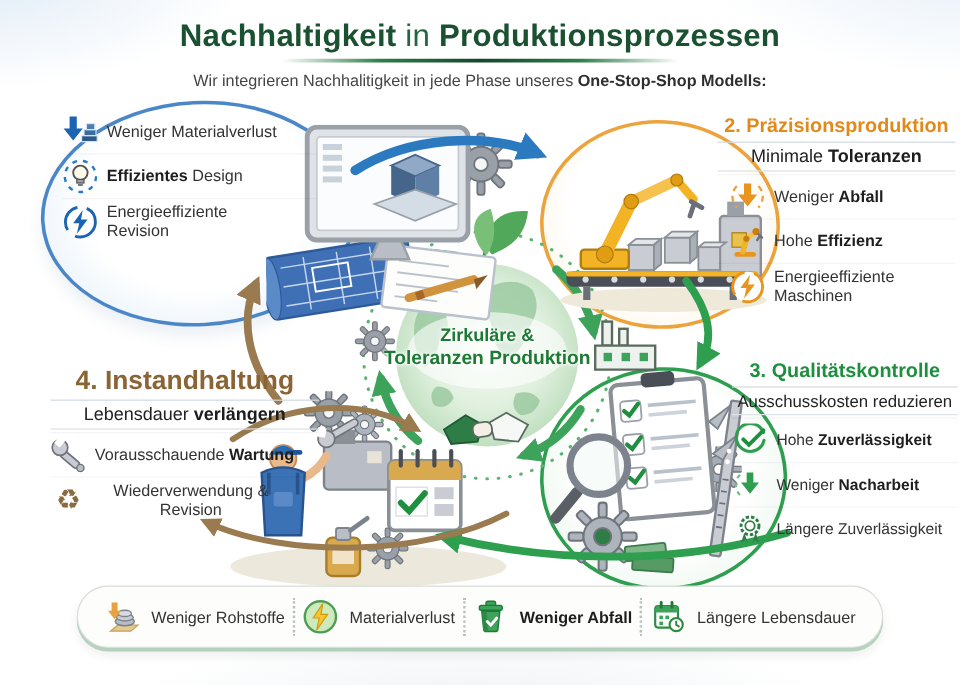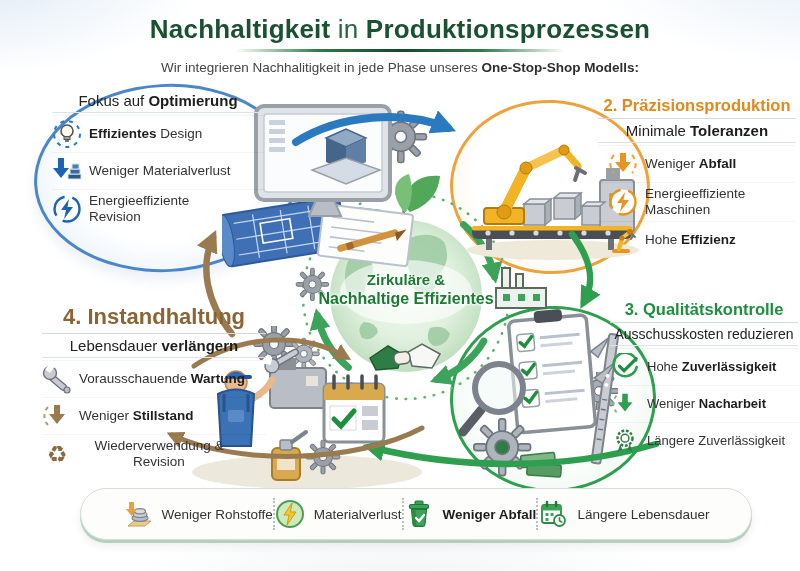--- a/index.html
+++ b/index.html
@@ -54,24 +54,24 @@
   #sec4{left:42px;top:304px;width:224px;}
   #sec4 .shead{font-size:22px;color:#8a6435;}
   .illus{position:absolute;z-index:3;}
   #arrows{position:absolute;left:0;top:0;z-index:4;pointer-events:none;}
   #centerart{position:absolute;left:290px;top:172px;z-index:2;}
   .centertext{position:absolute;left:300px;top:271px;width:212px;z-index:3;text-align:center;
       color:#1d7a33;font-weight:700;text-shadow:0 0 6px #fff,0 0 3px #fff,0 1px 2px #fff;}
   .centertext .l1{font-size:15px;}
   .centertext .l2{font-size:16px;margin-top:2px;}
   
-  #footerbar{position:absolute;left:80px;top:488px;width:672px;height:52px;z-index:6;
+  #footerbar{position:absolute;left:64px;top:488px;width:672px;height:52px;z-index:6;
      background:#fdfdfb;border:1.5px solid #d7ddd7;border-radius:26px;
      box-shadow:0 3px 0 rgba(118,178,138,.5), 0 6px 10px rgba(0,0,0,.07);
-     display:flex;align-items:center;justify-content:center;padding:0 22px;box-sizing:border-box;}
+     display:flex;align-items:center;justify-content:space-between;padding:0 22px;box-sizing:border-box;}
   .fitem{display:flex;align-items:center;gap:9px;}
   .fico{flex:none;width:30px;height:30px;display:flex;align-items:center;justify-content:center;}
   .ftxt{font-size:13.5px;color:#333;white-space:nowrap;}
   .ftxt b{color:#1e1e1e;}
   .fsep{width:0;height:32px;border-left:2px dotted #b8c3b8;}
   .glyph-recycle{font-size:23px;line-height:1;color:#8a6a3f;font-family:"DejaVu Sans",sans-serif;}
 </style>
 </head>
 <body>
 
@@ -142,21 +142,21 @@
           <rect x="10.4" y="-1.5" width="3.2" height="6" rx="1.2" transform="rotate(225 12 12)"></rect>
           <rect x="10.4" y="-1.5" width="3.2" height="6" rx="1.2" transform="rotate(270 12 12)"></rect>
           <rect x="10.4" y="-1.5" width="3.2" height="6" rx="1.2" transform="rotate(315 12 12)"></rect>
         <circle cx="12" cy="12" r="7.6"></circle>
           <circle cx="12" cy="12" r="3" fill="#f4f6f8"></circle>
       </g>
     </g>
   </svg>
   <div class="centertext">
     <div class="l1">Zirkuläre &amp;</div>
-    <div class="l2">Nachhaltige Effizientes</div>
+    <div class="l2">Toleranzen Produktion</div>
   </div>
   <svg class="illus" style="left:580px;top:372px" width="38" height="38" viewBox="0 0 26 26">
     <g fill="#a8aeb6" stroke="#70757d" stroke-width="0.8" transform="translate(1,1)">
       <rect x="10.4" y="-1.5" width="3.2" height="6" rx="1.2"></rect>
         <rect x="10.4" y="-1.5" width="3.2" height="6" rx="1.2" transform="rotate(45 12 12)"></rect>
         <rect x="10.4" y="-1.5" width="3.2" height="6" rx="1.2" transform="rotate(90 12 12)"></rect>
         <rect x="10.4" y="-1.5" width="3.2" height="6" rx="1.2" transform="rotate(135 12 12)"></rect>
         <rect x="10.4" y="-1.5" width="3.2" height="6" rx="1.2" transform="rotate(180 12 12)"></rect>
         <rect x="10.4" y="-1.5" width="3.2" height="6" rx="1.2" transform="rotate(225 12 12)"></rect>
         <rect x="10.4" y="-1.5" width="3.2" height="6" rx="1.2" transform="rotate(270 12 12)"></rect>
@@ -426,90 +426,89 @@
     </defs>
     <path d="M296,142 C340,114 405,110 448,128" fill="none" stroke="#2b7ac0" stroke-width="8" stroke-linecap="round" marker-end="url(#mb)"></path>
     <path d="M572,234 C590,258 596,280 584,302" fill="none" stroke="#2e9e4f" stroke-width="6.5" stroke-linecap="round" marker-end="url(#mg)"></path>
     <path d="M656,444 C566,470 462,470 370,447" fill="none" stroke="#2e9e4f" stroke-width="6.5" stroke-linecap="round" marker-end="url(#mg)"></path>
     <path d="M232,334 C206,302 200,266 213,237" fill="none" stroke="#9a7b4f" stroke-width="6.5" stroke-linecap="round" marker-end="url(#mn)"></path>
     <path d="M194,366 C242,334 304,332 346,357" fill="none" stroke="#9a7b4f" stroke-width="5" stroke-linecap="round" marker-end="url(#mn)"></path>
     <path d="M422,428 C356,463 238,466 172,435" fill="none" stroke="#9a7b4f" stroke-width="5" stroke-linecap="round" marker-end="url(#mn)"></path>
   </svg>
 
   <div class="sec" id="sec1">
-    <div class="ssub"><span>Fokus auf </span><b>Optimierung</b></div>
-    <div class="row">
-      <span class="ric">
-        <svg width="30" height="30" viewBox="0 0 30 30">
-            <circle cx="15" cy="15" r="13" fill="none" stroke="#2b7ac0" stroke-width="2" stroke-dasharray="4 5"></circle>
-            <circle cx="15" cy="12" r="6" fill="#fffbe8" stroke="#555" stroke-width="1.6"></circle>
-            <rect x="12" y="17.5" width="6" height="3" fill="#9aa0a8" stroke="#555" stroke-width="1"></rect>
-            <rect x="13" y="21" width="4" height="2" fill="#777"></rect>
-          </svg>
-      </span>
-      <span class="rtx"><span></span><b>Effizientes</b><span> Design</span></span>
-    </div>
     <div class="row">
       <span class="ric">
         <svg width="30" height="30" viewBox="0 0 30 30">
             <polygon points="6,2 12,2 12,12 17,12 9,22 1,12 6,12" fill="#1b64b4"></polygon>
             <g stroke="#d6e3f2" stroke-width="1">
               <rect x="16" y="18" width="13" height="5" fill="#2c5a86"></rect>
               <rect x="18" y="13" width="10" height="5" fill="#3a6d9e"></rect>
               <rect x="20" y="8" width="7" height="5" fill="#4a7fb4"></rect>
             </g>
           </svg>
       </span>
       <span class="rtx"><span>Weniger Materialverlust</span><b></b><span></span></span>
     </div>
     <div class="row">
       <span class="ric">
         <svg width="30" height="30" viewBox="0 0 30 30">
+            <circle cx="15" cy="15" r="13" fill="none" stroke="#2b7ac0" stroke-width="2" stroke-dasharray="4 5"></circle>
+            <circle cx="15" cy="12" r="6" fill="#fffbe8" stroke="#555" stroke-width="1.6"></circle>
+            <rect x="12" y="17.5" width="6" height="3" fill="#9aa0a8" stroke="#555" stroke-width="1"></rect>
+            <rect x="13" y="21" width="4" height="2" fill="#777"></rect>
+          </svg>
+      </span>
+      <span class="rtx"><span></span><b>Effizientes</b><span> Design</span></span>
+    </div>
+    <div class="row">
+      <span class="ric">
+        <svg width="30" height="30" viewBox="0 0 30 30">
             <circle cx="15" cy="15" r="12.5" fill="#fff" stroke="#1b64b4" stroke-width="2.4" stroke-dasharray="24 8"></circle>
             <polygon points="17,5 9,16 14,16 12,25 21,13 15.5,13" fill="#1b64b4"></polygon>
           </svg>
       </span>
       <span class="rtx" style="max-width:120px"><span>Energieeffiziente Revision</span><b></b><span></span></span>
     </div>
   </div>
 
   <div class="sec" id="sec2">
     <div class="shead"><span>2.</span> <span>Präzisionsproduktion</span></div>
     <div class="ssub"><span>Minimale </span><b>Toleranzen</b></div>
     <div class="row">
       <span class="ric">
         <svg width="30" height="30" viewBox="0 0 30 30">
             <path d="M6,6 a13,13 0 0 0 0,18 M24,6 a13,13 0 0 1 0,18" fill="none" stroke="#eca33c" stroke-width="2" stroke-dasharray="5 4"></path>
             <polygon points="12,4 18,4 18,13 23,13 15,23 7,13 12,13" fill="#e8941f"></polygon>
           </svg>
       </span>
       <span class="rtx"><span>Weniger </span><b>Abfall</b><span></span></span>
-    </div>
-    <div class="row">
-      <span class="ric">
-        <svg width="30" height="30" viewBox="0 0 30 30">
-            <circle cx="15" cy="15" r="12.5" fill="#fff" stroke="#e8941f" stroke-width="2.4" stroke-dasharray="24 8"></circle>
-            <polygon points="17,5 9,16 14,16 12,25 21,13 15.5,13" fill="#e8941f"></polygon>
-          </svg>
-      </span>
-      <span class="rtx" style="max-width:125px"><span>Energieeffiziente Maschinen</span><b></b><span></span></span>
     </div>
     <div class="row">
       <span class="ric">
         <svg width="30" height="30" viewBox="0 0 30 30">
             <rect x="4" y="24" width="18" height="4" rx="2" fill="#e8941f"></rect>
             <path d="M11,24 L14,13" stroke="#f2b325" stroke-width="4.5" stroke-linecap="round"></path>
             <path d="M14,13 L22,7" stroke="#f6c14d" stroke-width="4" stroke-linecap="round"></path>
             <circle cx="14" cy="13" r="2.6" fill="#c87f12"></circle>
             <circle cx="22" cy="7" r="3" fill="#c87f12"></circle>
             <path d="M24,9 l3,3 M25,11 l-2,3" stroke="#6b7078" stroke-width="2" stroke-linecap="round"></path>
           </svg>
       </span>
       <span class="rtx"><span>Hohe </span><b>Effizienz</b><span></span></span>
     </div>
+    <div class="row">
+      <span class="ric">
+        <svg width="30" height="30" viewBox="0 0 30 30">
+            <circle cx="15" cy="15" r="12.5" fill="#fff" stroke="#e8941f" stroke-width="2.4" stroke-dasharray="24 8"></circle>
+            <polygon points="17,5 9,16 14,16 12,25 21,13 15.5,13" fill="#e8941f"></polygon>
+          </svg>
+      </span>
+      <span class="rtx" style="max-width:125px"><span>Energieeffiziente Maschinen</span><b></b><span></span></span>
+    </div>
   </div>
 
   <div class="sec" id="sec3">
     <div class="shead"><span>3.</span> <span>Qualitätskontrolle</span></div>
     <div class="ssub"><span>Ausschusskosten reduzieren</span><b></b></div>
     <div class="row">
       <span class="ric">
         <svg width="28" height="28" viewBox="0 0 30 30">
             <path d="M27,8 A 12.5,12.5 0 1 0 27.5,15" fill="none" stroke="#2e9e4f" stroke-width="2.8" stroke-linecap="round"></path>
             <path d="M9,14 l5,5 L27,6" fill="none" stroke="#1e8f3e" stroke-width="3.4" stroke-linecap="round"></path>
@@ -545,29 +544,20 @@
     <div class="row">
       <span class="ric">
         <svg width="30" height="30" viewBox="0 0 30 30">
             <rect x="9" y="12" width="19" height="6" rx="3" fill="#c8ccd2" stroke="#6d727b" stroke-width="1.4" transform="rotate(40 12 14)"></rect>
             <circle cx="8" cy="9" r="6.5" fill="#c8ccd2" stroke="#6d727b" stroke-width="1.4"></circle>
             <rect x="5" y="0" width="6" height="8" fill="#fff" transform="rotate(40 8 4)"></rect>
             <circle cx="25" cy="26" r="3" fill="#b9bec6" stroke="#6d727b" stroke-width="1.2"></circle>
           </svg>
       </span>
       <span class="rtx"><span>Vorausschauende </span><b>Wartung</b><span></span></span>
-    </div>
-    <div class="row">
-      <span class="ric">
-        <svg width="30" height="30" viewBox="0 0 30 30">
-            <path d="M6,6 a13,13 0 0 0 0,18" fill="none" stroke="#b09a78" stroke-width="2" stroke-dasharray="4 4"></path>
-            <polygon points="12,4 18,4 18,13 23,13 15,23 7,13 12,13" fill="#9a7b4f"></polygon>
-          </svg>
-      </span>
-      <span class="rtx"><span>Weniger </span><b>Stillstand</b><span></span></span>
     </div>
     <div class="row">
       <span class="ric">
           <span class="glyph-recycle">♻</span>
         </span>
       <span class="rtx" style="max-width:160px;text-align:center"><span>Wiederverwendung &amp; Revision</span><b></b><span></span></span>
     </div>
   </div>
 
   <div id="footerbar">

